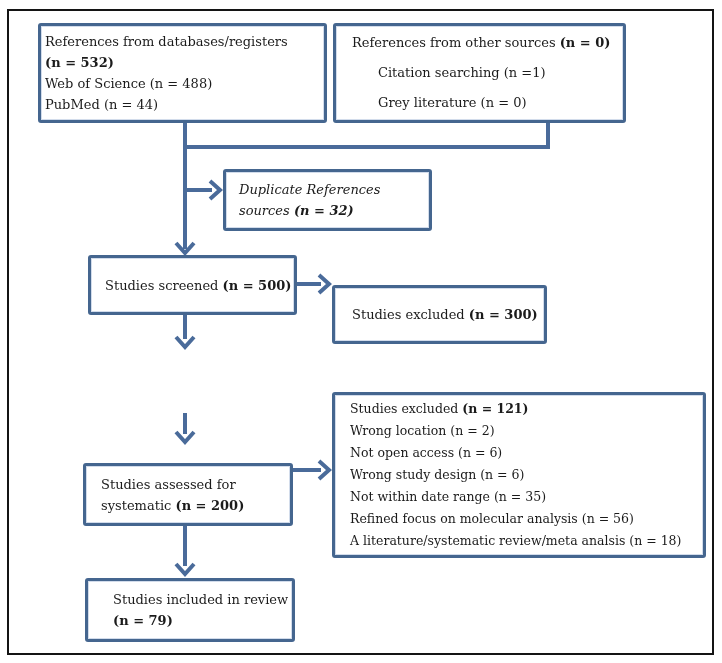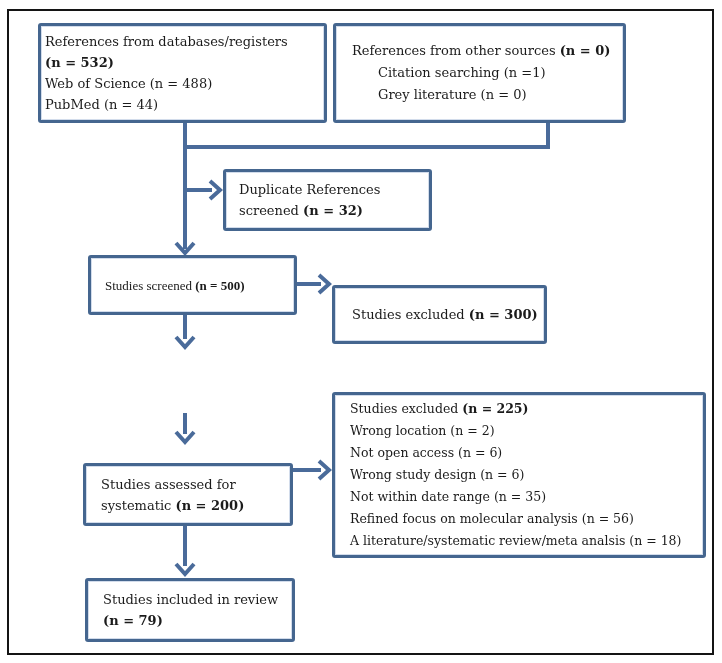--- a/index.html
+++ b/index.html
@@ -26,29 +26,29 @@
     position:absolute;
     background:#ffffff;
     border:3px solid #45668f;
     border-radius:3px;
     box-shadow:inset 0 0 0 1px rgba(173,192,218,.55);
     display:flex;flex-direction:column;justify-content:center;
     font-size:13px;line-height:21px;
   }
   .box .b{font-weight:bold;}
   .box-a{left:38px;top:23px;width:289px;height:100px;text-align:left;padding:0 4px;}
-  .box-b{left:333px;top:23px;width:293px;height:100px;padding-left:16px;padding-right:4px;line-height:22px;}
+  .box-b{left:333px;top:23px;width:293px;height:100px;padding-left:16px;padding-right:4px;line-height:22px;gap:8px;}
   .box-b .indent{padding-left:26px;}
-  .box-c{left:223px;top:169px;width:209px;height:62px;padding-left:13px;}
-  .box-d{left:88px;top:255px;width:209px;height:60px;padding-left:14px;font-family:Liberation Serif, serif;}
+  .box-c{left:223px;top:169px;width:209px;height:62px;padding-left:13px;font-style:italic;}
+  .box-d{left:88px;top:255px;width:209px;height:60px;padding-left:14px;}
   .box-e{left:332px;top:253px;width:215px;height:59px;padding-left:17px;margin-top:32px;}
   .box-f{left:85px;top:350px;width:212px;height:63px;padding-left:15px;}
   .box-g{left:83px;top:445px;width:210px;height:63px;padding-left:15px;margin-top:18px;}
   .box-h{left:332px;top:392px;width:374px;height:166px;padding-left:15px;padding-right:2px;font-size:12.5px;line-height:22px;}
-  .box-i{left:85px;top:578px;width:210px;height:64px;padding-left:15px;}
+  .box-i{left:85px;top:578px;width:210px;height:64px;padding-left:25px;}
 </style>
 </head>
 <body>
 
 <div class="stage">
 
   <div class="frame"></div>
 
   <svg class="connectors" viewBox="0 0 722 663" xmlns="http://www.w3.org/2000/svg">
     <g>
@@ -92,39 +92,39 @@
   </div>
 
   <div class="box box-b">
     <div><span>References from other sources </span><span class="b">(n = 0)</span></div>
     <div class="indent"><span>Citation searching (n =1)</span></div>
     <div class="indent"><span>Grey literature (n = 0)</span></div>
   </div>
 
   <div class="box box-c">
     <div><span>Duplicate References</span></div>
-    <div><span>screened </span><span class="b">(n = 32)</span></div>
+    <div><span>sources </span><span class="b">(n = 32)</span></div>
   </div>
 
   <div class="box box-d">
     <div><span>Studies screened </span><span class="b">(n = 500)</span></div>
   </div>
 
   <div class="box box-e">
     <div><span>Studies excluded </span><span class="b">(n = 300)</span></div>
   </div>
 
 
   <div class="box box-g">
     <div><span>Studies assessed for</span></div>
     <div><span>systematic </span><span class="b">(n = 200)</span></div>
   </div>
 
   <div class="box box-h">
-    <div><span>Studies excluded </span><span class="b">(n = 225)</span></div>
+    <div><span>Studies excluded </span><span class="b">(n = 121)</span></div>
     <div><span>Wrong location (n = 2)</span></div>
     <div><span>Not open access (n = 6)</span></div>
     <div><span>Wrong study design (n = 6)</span></div>
     <div><span>Not within date range (n = 35)</span></div>
     <div><span>Refined focus on molecular analysis (n = 56)</span></div>
     <div><span>A literature/systematic review/meta analsis (n = 18)</span></div>
   </div>
 
   <div class="box box-i">
     <div><span>Studies included in review</span></div>

